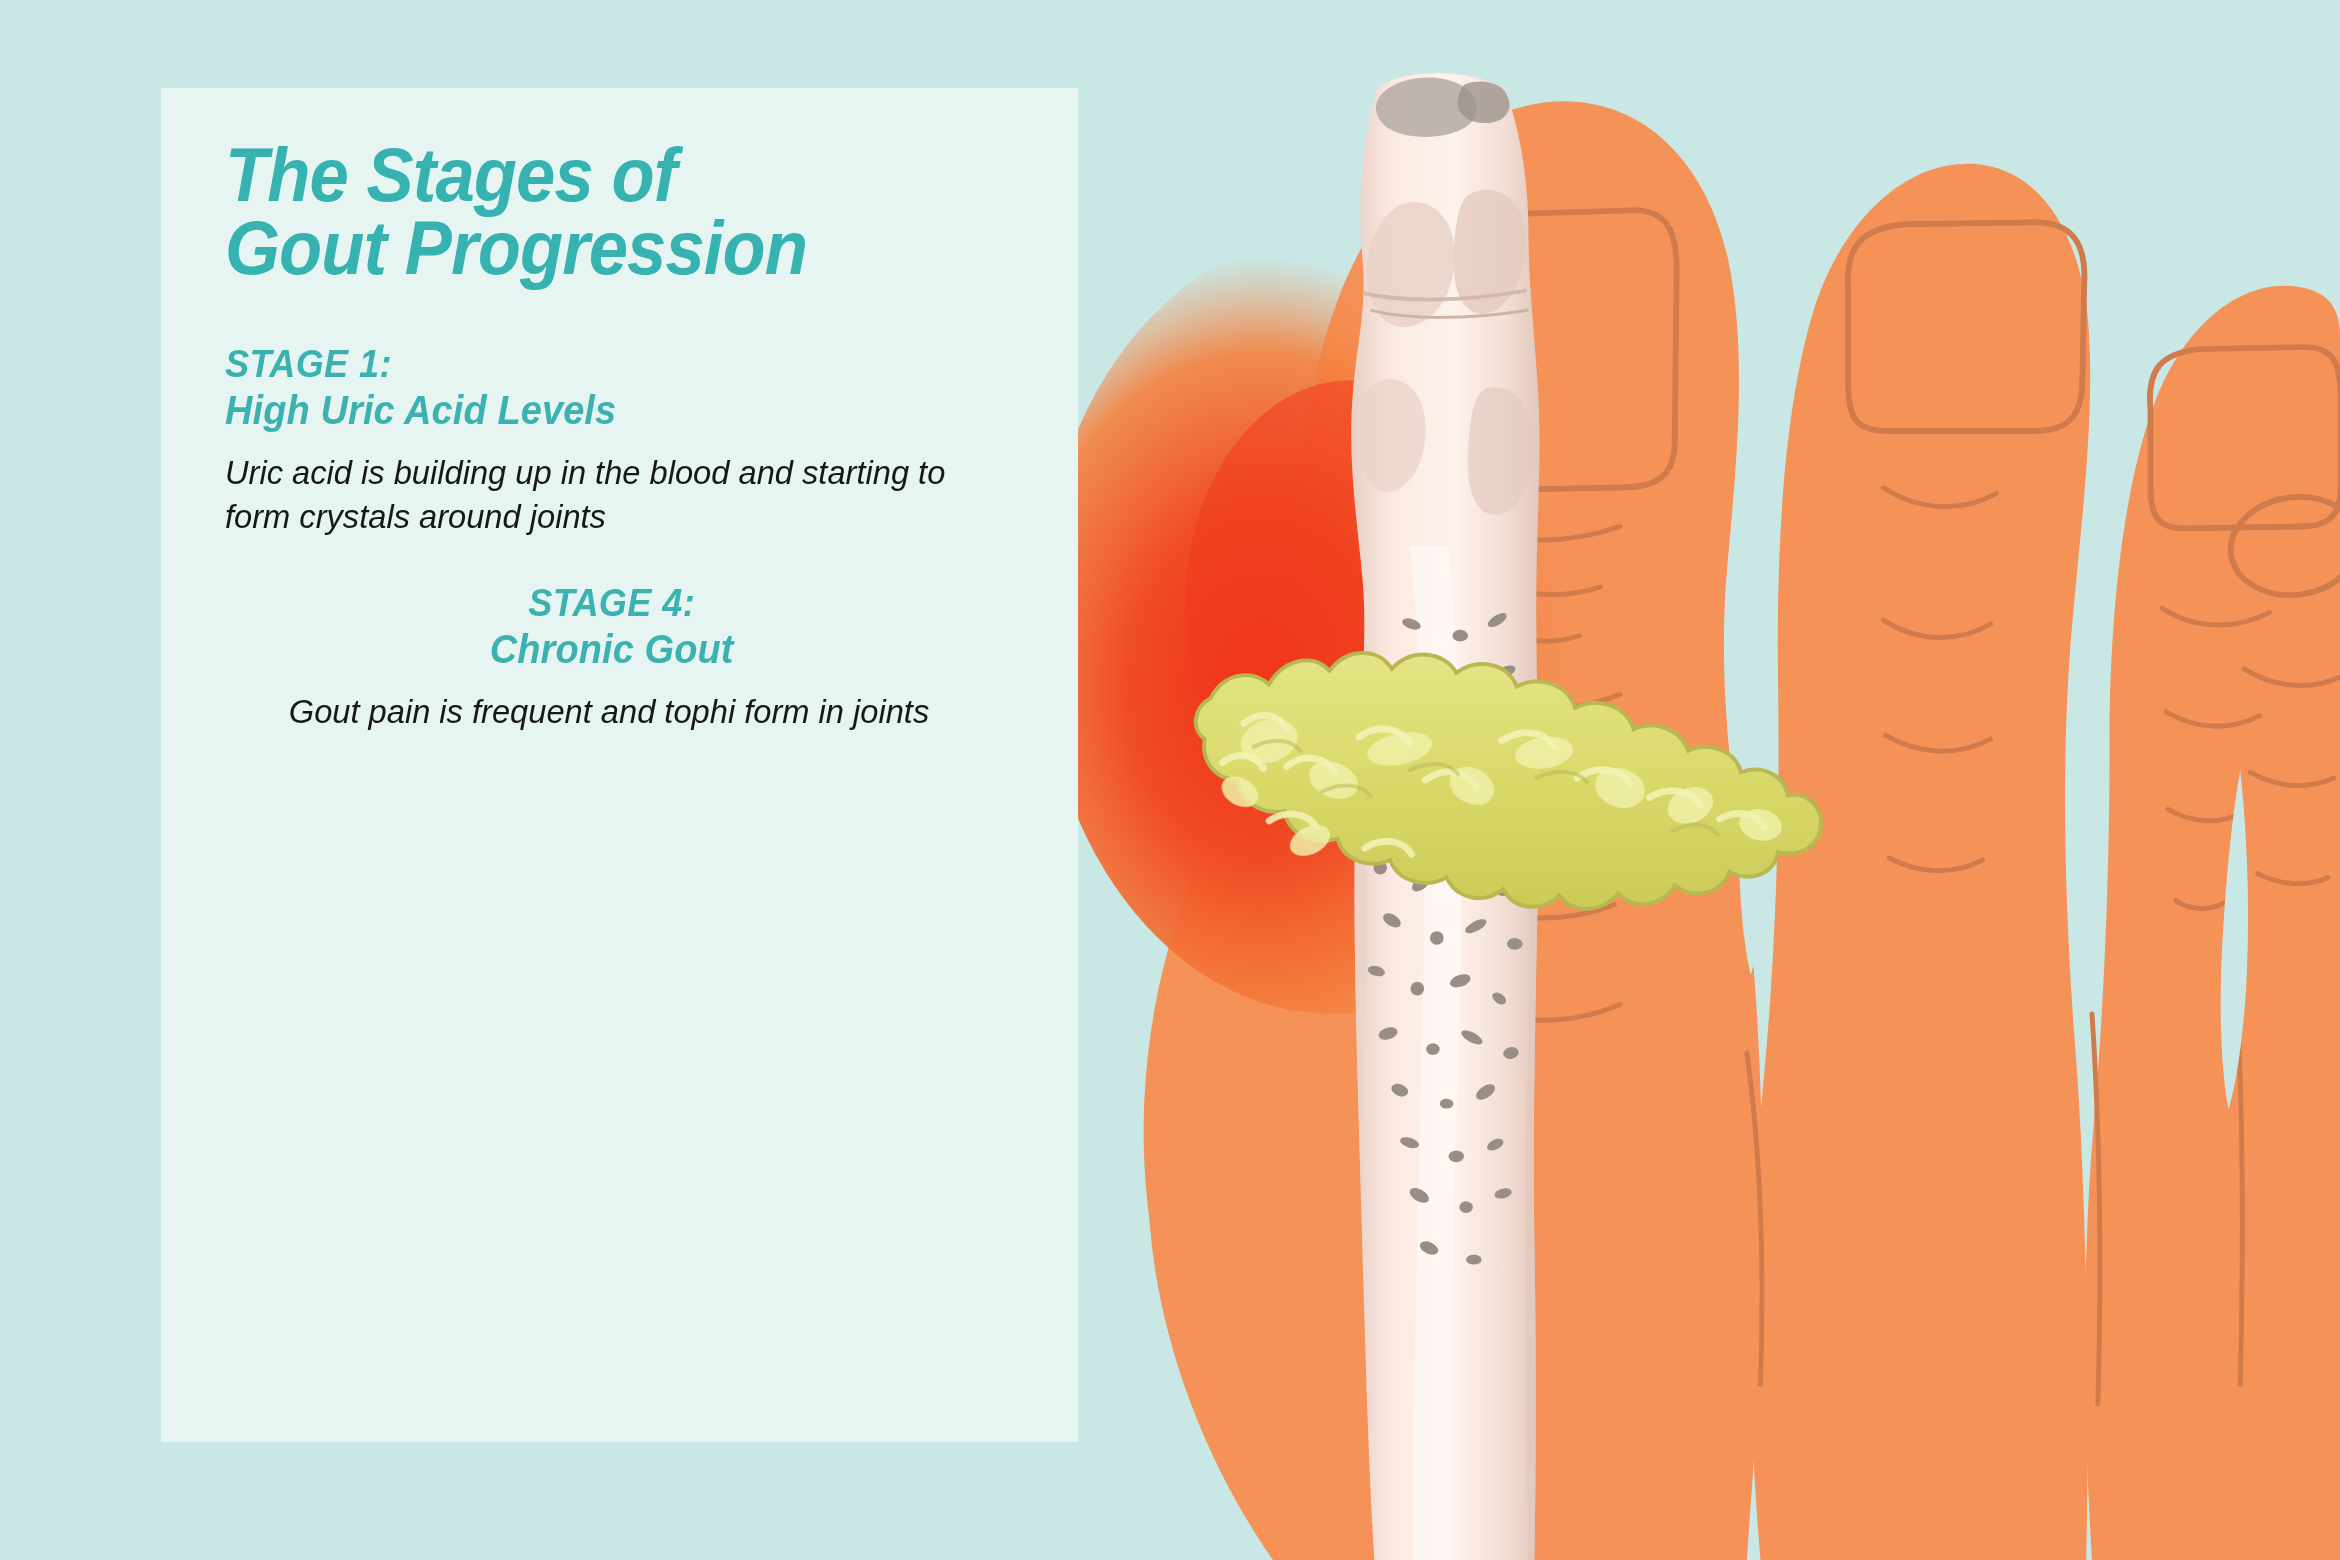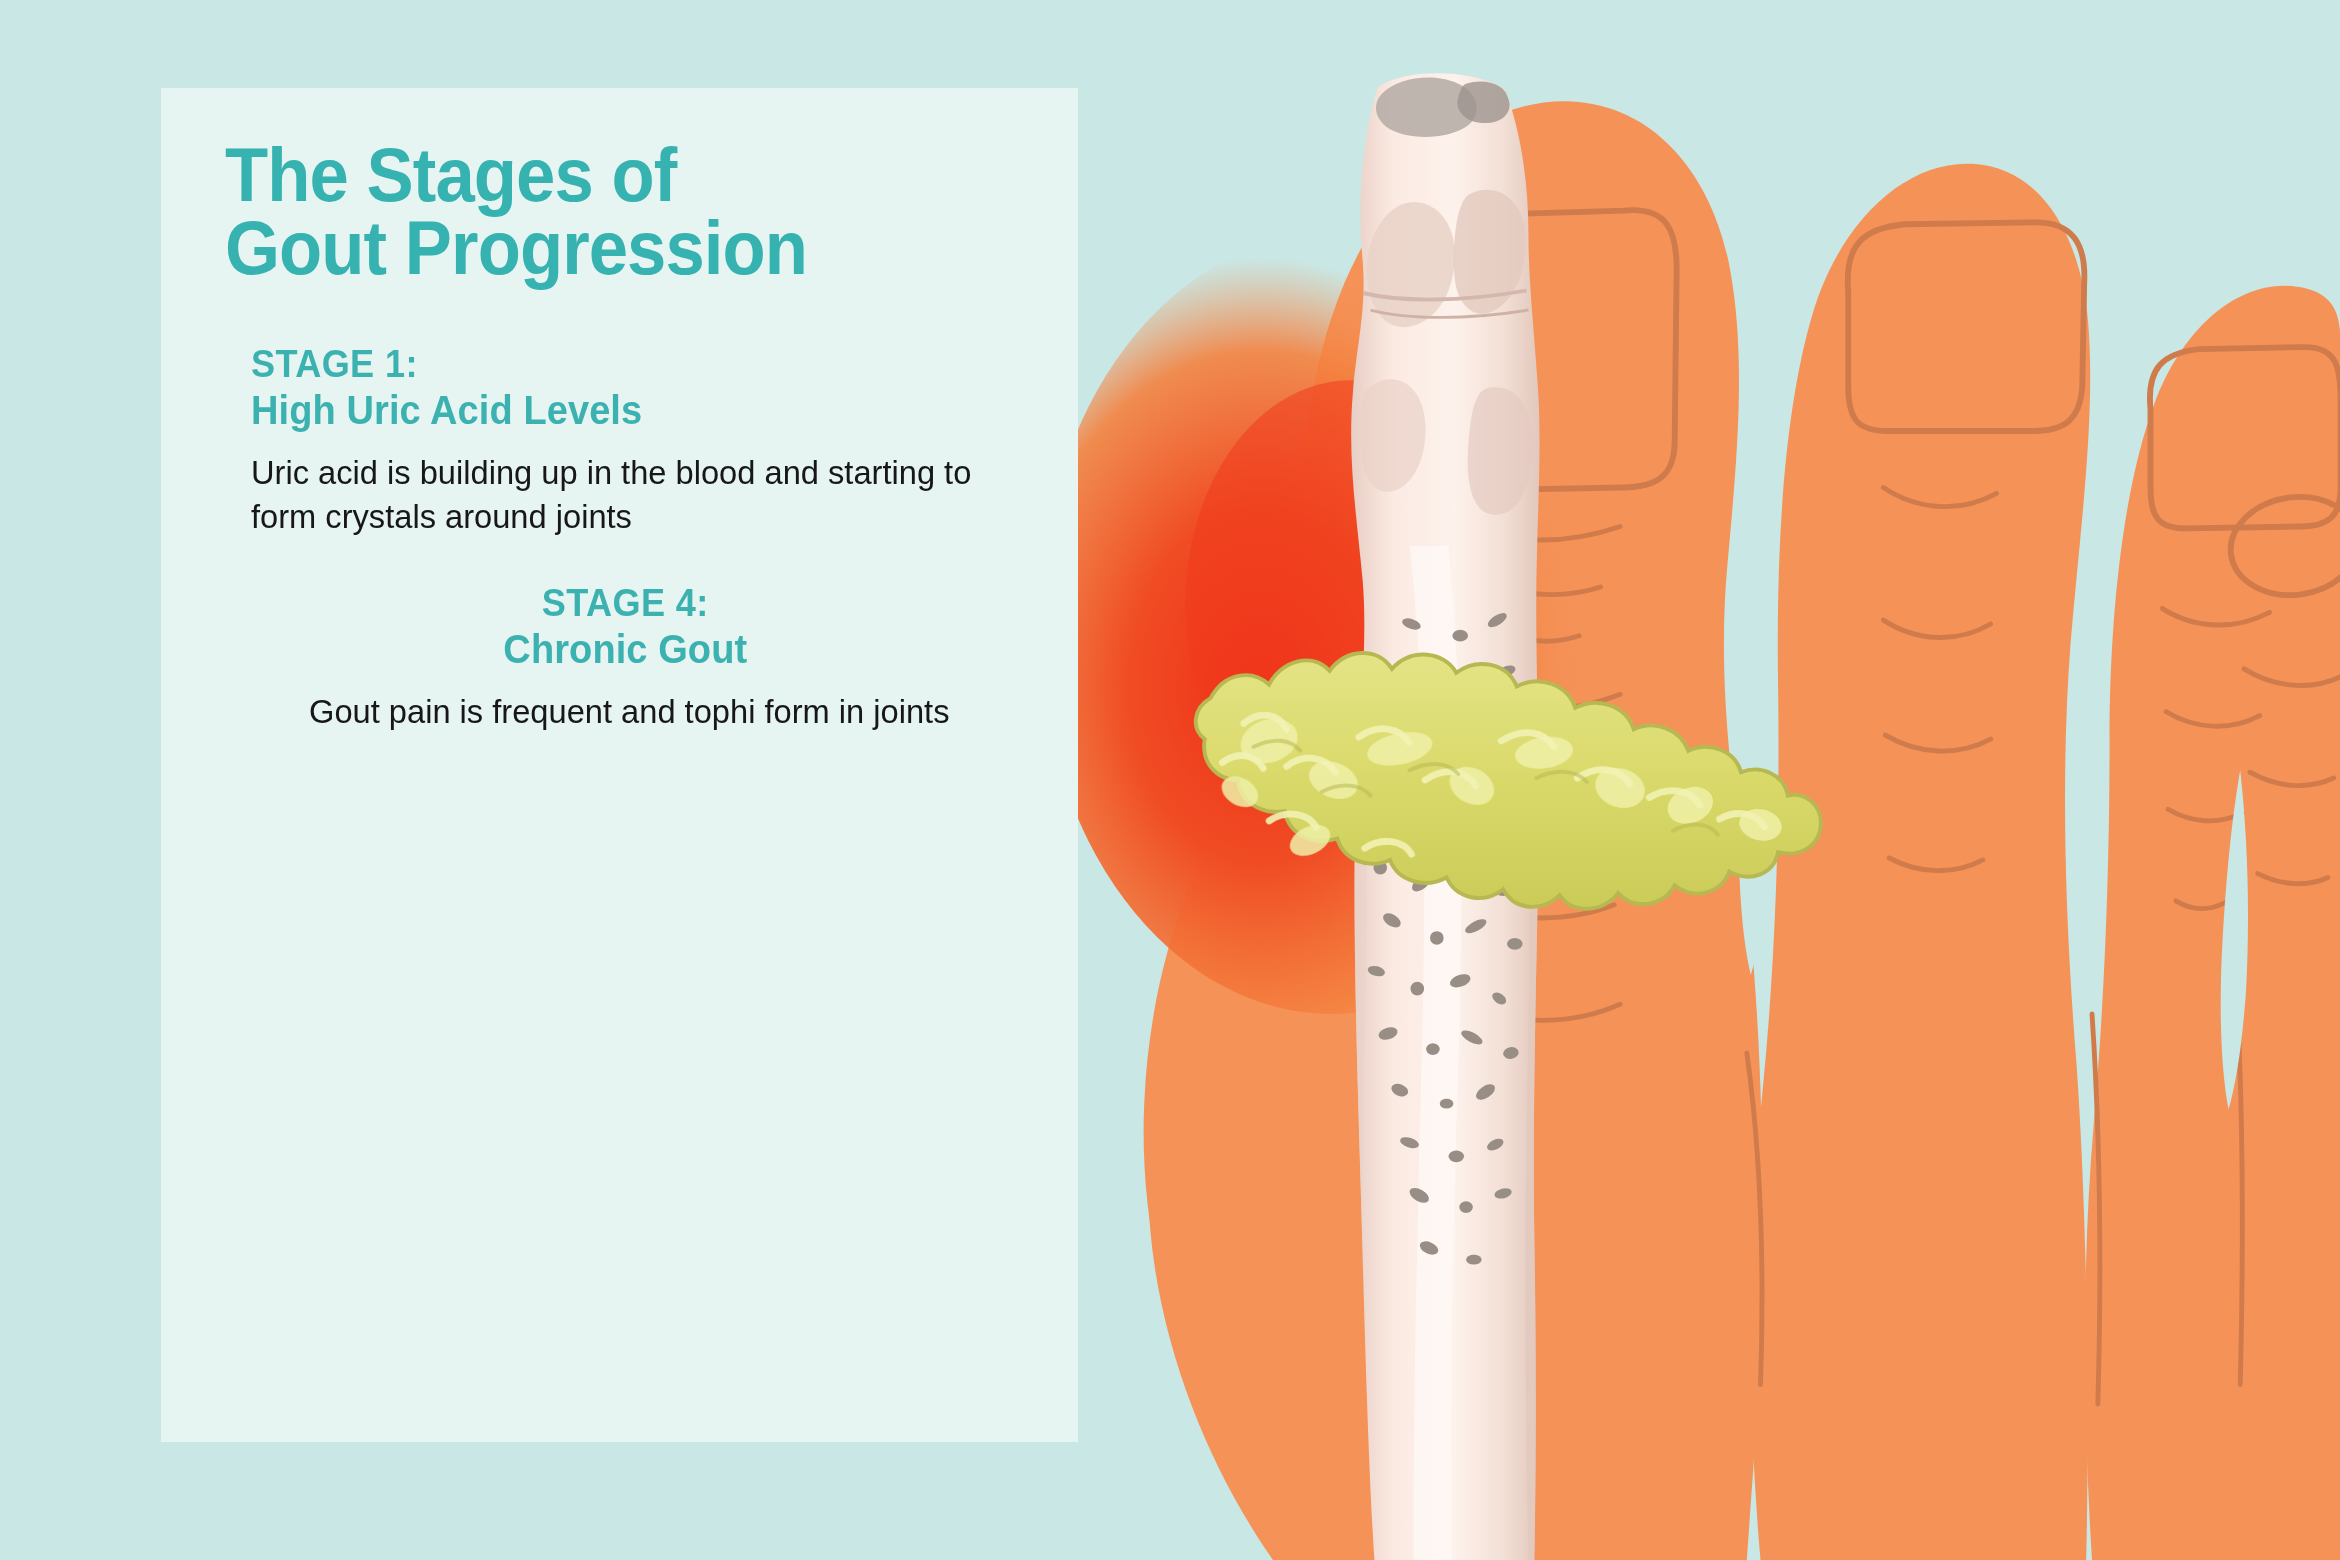--- a/index.html
+++ b/index.html
@@ -9,35 +9,35 @@
     font-family:"Liberation Sans", sans-serif;
     position:relative;
   }
   .stage{position:absolute;inset:0;width:2341px;height:1560px;}
 
   
   .card{
     position:absolute;left:161px;top:88px;width:917px;height:1354px;
     background:#e6f4f2;
   }
-  .card-inner{position:absolute;left:64px;top:51px;right:39px;}
+  .card-inner{position:absolute;left:64px;top:51px;right:39px;font-style:italic;}
 
   .title{
     color:#36b2b0;
     font-size:76px;
     font-weight:bold;
     line-height:0.96;
     letter-spacing:-1px;
     margin:0 0 57px 0;
     transform:scaleX(0.93);
     transform-origin:left top;
     white-space:pre-line;
   }
 
-  .stage-block{margin-bottom:43px;margin-left:26px;}
+  .stage-block{margin-bottom:43px;}
   .stage-block:last-child{margin-bottom:0;text-align:center;}
 
   .stage-kicker{
     color:#3bb2b0;
     font-size:38px;
     font-weight:bold;
     letter-spacing:0.4px;
     line-height:1.18;
     transform:scaleX(0.95);
     transform-origin:left center;

